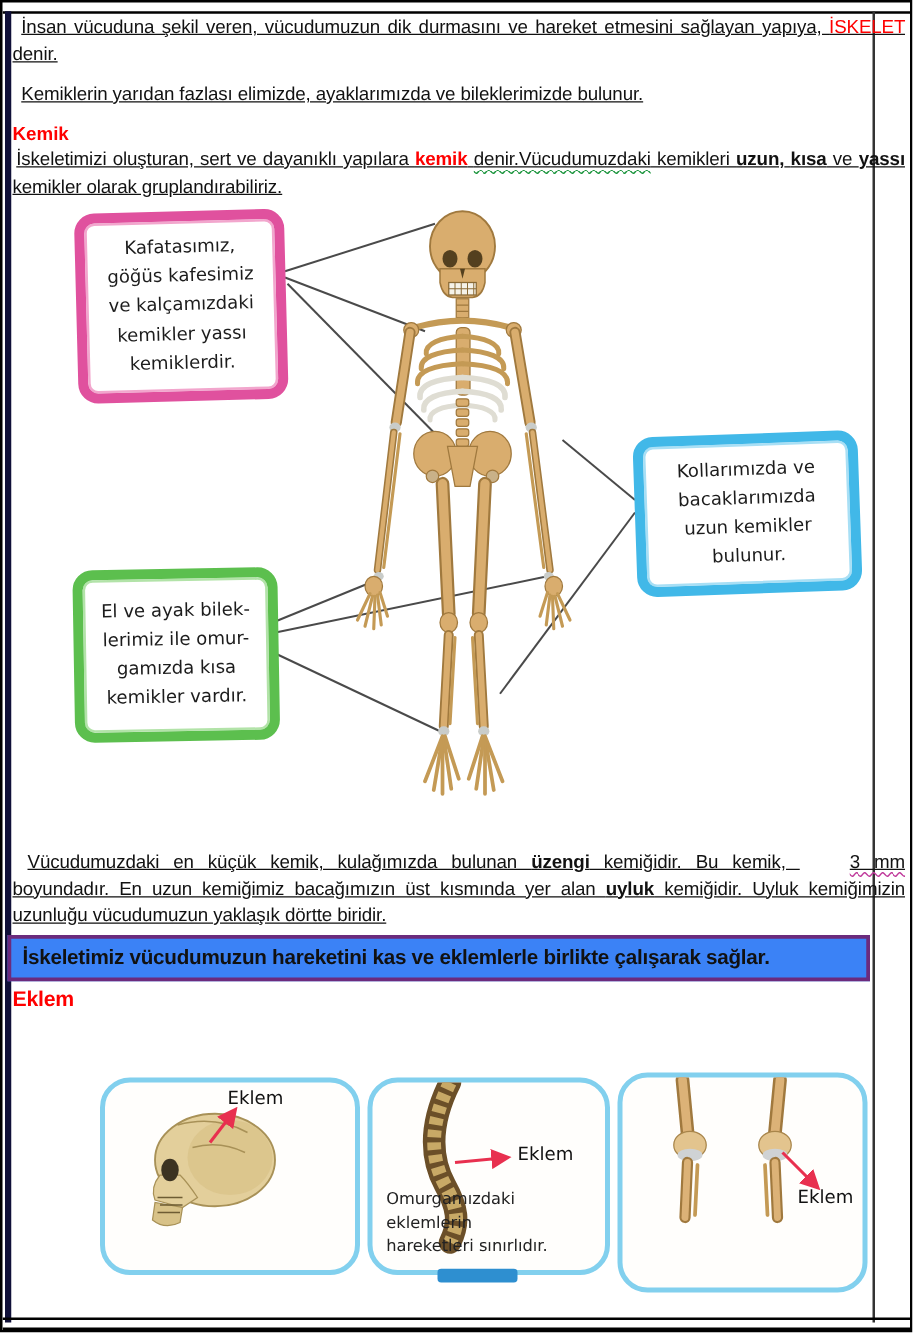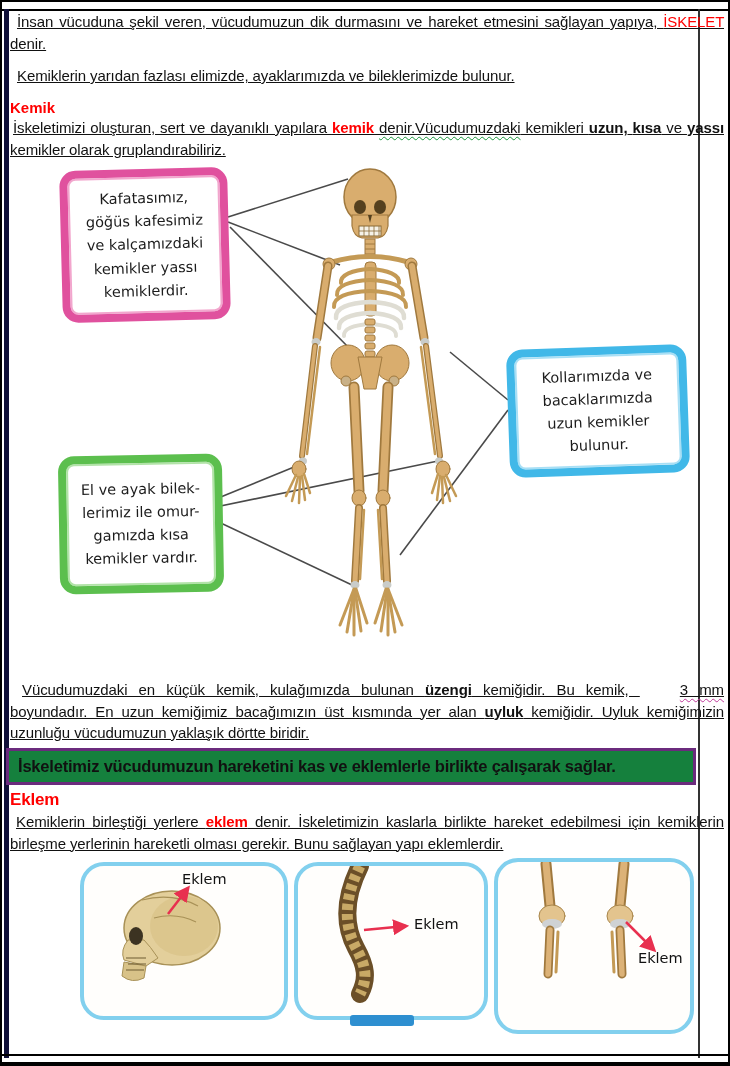--- a/index.html
+++ b/index.html
@@ -24,21 +24,21 @@
   .b { font-weight:bold; }
   .wavy-green { text-decoration:underline; text-decoration-style:wavy; text-decoration-color:#18933a; text-decoration-thickness:1px; text-underline-offset:3px; }
   .wavy-red { text-decoration:underline; text-decoration-style:wavy; text-decoration-color:#c0399b; text-decoration-thickness:1px; text-underline-offset:3px;margin-left:40px; }
   .h-main { left:8px; font-size:19px; font-weight:bold; color:#ff0000; letter-spacing:-0.3px; }
   .h-sub  { left:8px; font-size:15px; font-weight:bold; color:#ff0000; }
   .h-med  { left:8px; font-size:17px; font-weight:bold; color:#ff0000; letter-spacing:-0.2px; }
 
   
   .highlight {
     left:4px; top:746px; width:690px; box-sizing:border-box;
-    background:#15803d; border:3.5px solid #6b2b7d;
+    background:#3b82f6; border:3.5px solid #6b2b7d;
     font-size:16.5px; font-weight:bold; padding:6px 9px; letter-spacing:-0.2px;
   }
 
   
   .figure { left:0; top:163px; width:700px; height:494px; }
   .figure svg.scene { position:absolute; left:0; top:0; }
   .callout {
     position:absolute; background:#fff; border-radius:16px; text-align:center;
     font-family:"DejaVu Sans", sans-serif; font-size:14.5px; line-height:1.6;
     color:#1c1c1c; white-space:pre-line; box-sizing:border-box;
@@ -237,21 +237,20 @@
 lerimiz ile omur-
 gamızda kısa
 kemikler vardır.</span></div>
   </div>
 
   <div class="abs para" style="top:677px; text-indent:12px;"><span>Vücudumuzdaki en küçük kemik, kulağımızda bulunan </span><span class="b">üzengi</span><span> kemiğidir. Bu kemik, </span><span class="wavy-red">3 mm</span><span> boyundadır. En uzun kemiğimiz bacağımızın üst kısmında yer alan </span><span class="b">uyluk</span><span> kemiğidir. Uyluk kemiğimizin uzunluğu vücudumuzun yaklaşık dörtte biridir.</span></div>
 
   <div class="abs highlight"><span>İskeletimiz vücudumuzun hareketini kas ve eklemlerle birlikte çalışarak sağlar.</span></div>
 
   <div class="abs h-med" style="top:788px;">Eklem</div>
-  <div class="abs para" style="top:809px; text-indent:6px;"><span>Kemiklerin birleştiği yerlere </span><span class="redbold">eklem</span><span> denir. İskeletimizin kaslarla birlikte hareket edebilmesi için kemiklerin birleşme yerlerinin hareketli olması gerekir. Bunu sağlayan yapı eklemlerdir.</span></div>
 
   <div class="panel" id="panel1">
     <svg width="200" height="150" viewBox="0 0 200 150">
       <ellipse cx="88" cy="62" rx="48" ry="37" fill="#e3cf9b" stroke="#a89157" stroke-width="1.5"></ellipse>
       <ellipse cx="100" cy="60" rx="34" ry="30" fill="#d8c288" opacity="0.7"></ellipse>
       <path d="M44,74 Q36,84 40,94 L62,100 L74,92 Q66,80 60,74 Z" fill="#e3cf9b" stroke="#a89157"></path>
       <path d="M40,96 L38,110 Q48,118 60,112 L62,100 Z" fill="#d8c288" stroke="#a89157"></path>
       <ellipse cx="52" cy="70" rx="7" ry="9" fill="#3c3322"></ellipse>
       <path d="M42,92 h20 M44,98 h18 M42,104 h18" stroke="#6e5c33" stroke-width="1.2" fill="none"></path>
       <path d="M58,34 Q88,26 114,40 M70,52 Q92,46 112,56" stroke="#a89157" stroke-width="1.2" fill="none"></path>
@@ -260,20 +259,22 @@
     <div class="joint-label" style="left:98px; top:5px;">Eklem</div>
   </div>
 
   <div class="panel" id="panel2">
     <svg width="186" height="150" viewBox="0 0 186 150">
       <path d="M62,0 C48,28 44,56 58,82 C68,100 70,112 62,128" fill="none" stroke="#6b4f28" stroke-width="18" stroke-linecap="round"></path>
       <path d="M62,0 C48,28 44,56 58,82 C68,100 70,112 62,128" fill="none" stroke="#c8a966" stroke-width="11" stroke-dasharray="6 4"></path>
       <line x1="66" y1="64" x2="108" y2="60" stroke="#e8304f" stroke-width="2.5" marker-end="url(#arr)"></line>
     </svg>
     <div class="joint-label" style="left:116px; top:50px;">Eklem</div>
+    <div class="caption">Omurgamızdaki eklemlerin
+hareketleri sınırlıdır.</div>
   </div>
 
   <div class="panel" id="panel3">
     <svg width="192" height="168" viewBox="0 0 192 168">
       <g stroke-linecap="round">
         <line x1="48" y1="2" x2="52" y2="44" stroke="#a0793e" stroke-width="11"></line>
         <line x1="48" y1="2" x2="52" y2="44" stroke="#dcb277" stroke-width="7"></line>
         <ellipse cx="54" cy="54" rx="13" ry="11" fill="#e3c48e" stroke="#a8854a"></ellipse>
         <ellipse cx="54" cy="62" rx="10" ry="5" fill="#cfd2d4"></ellipse>
         <line x1="52" y1="68" x2="50" y2="112" stroke="#a0793e" stroke-width="9"></line>

